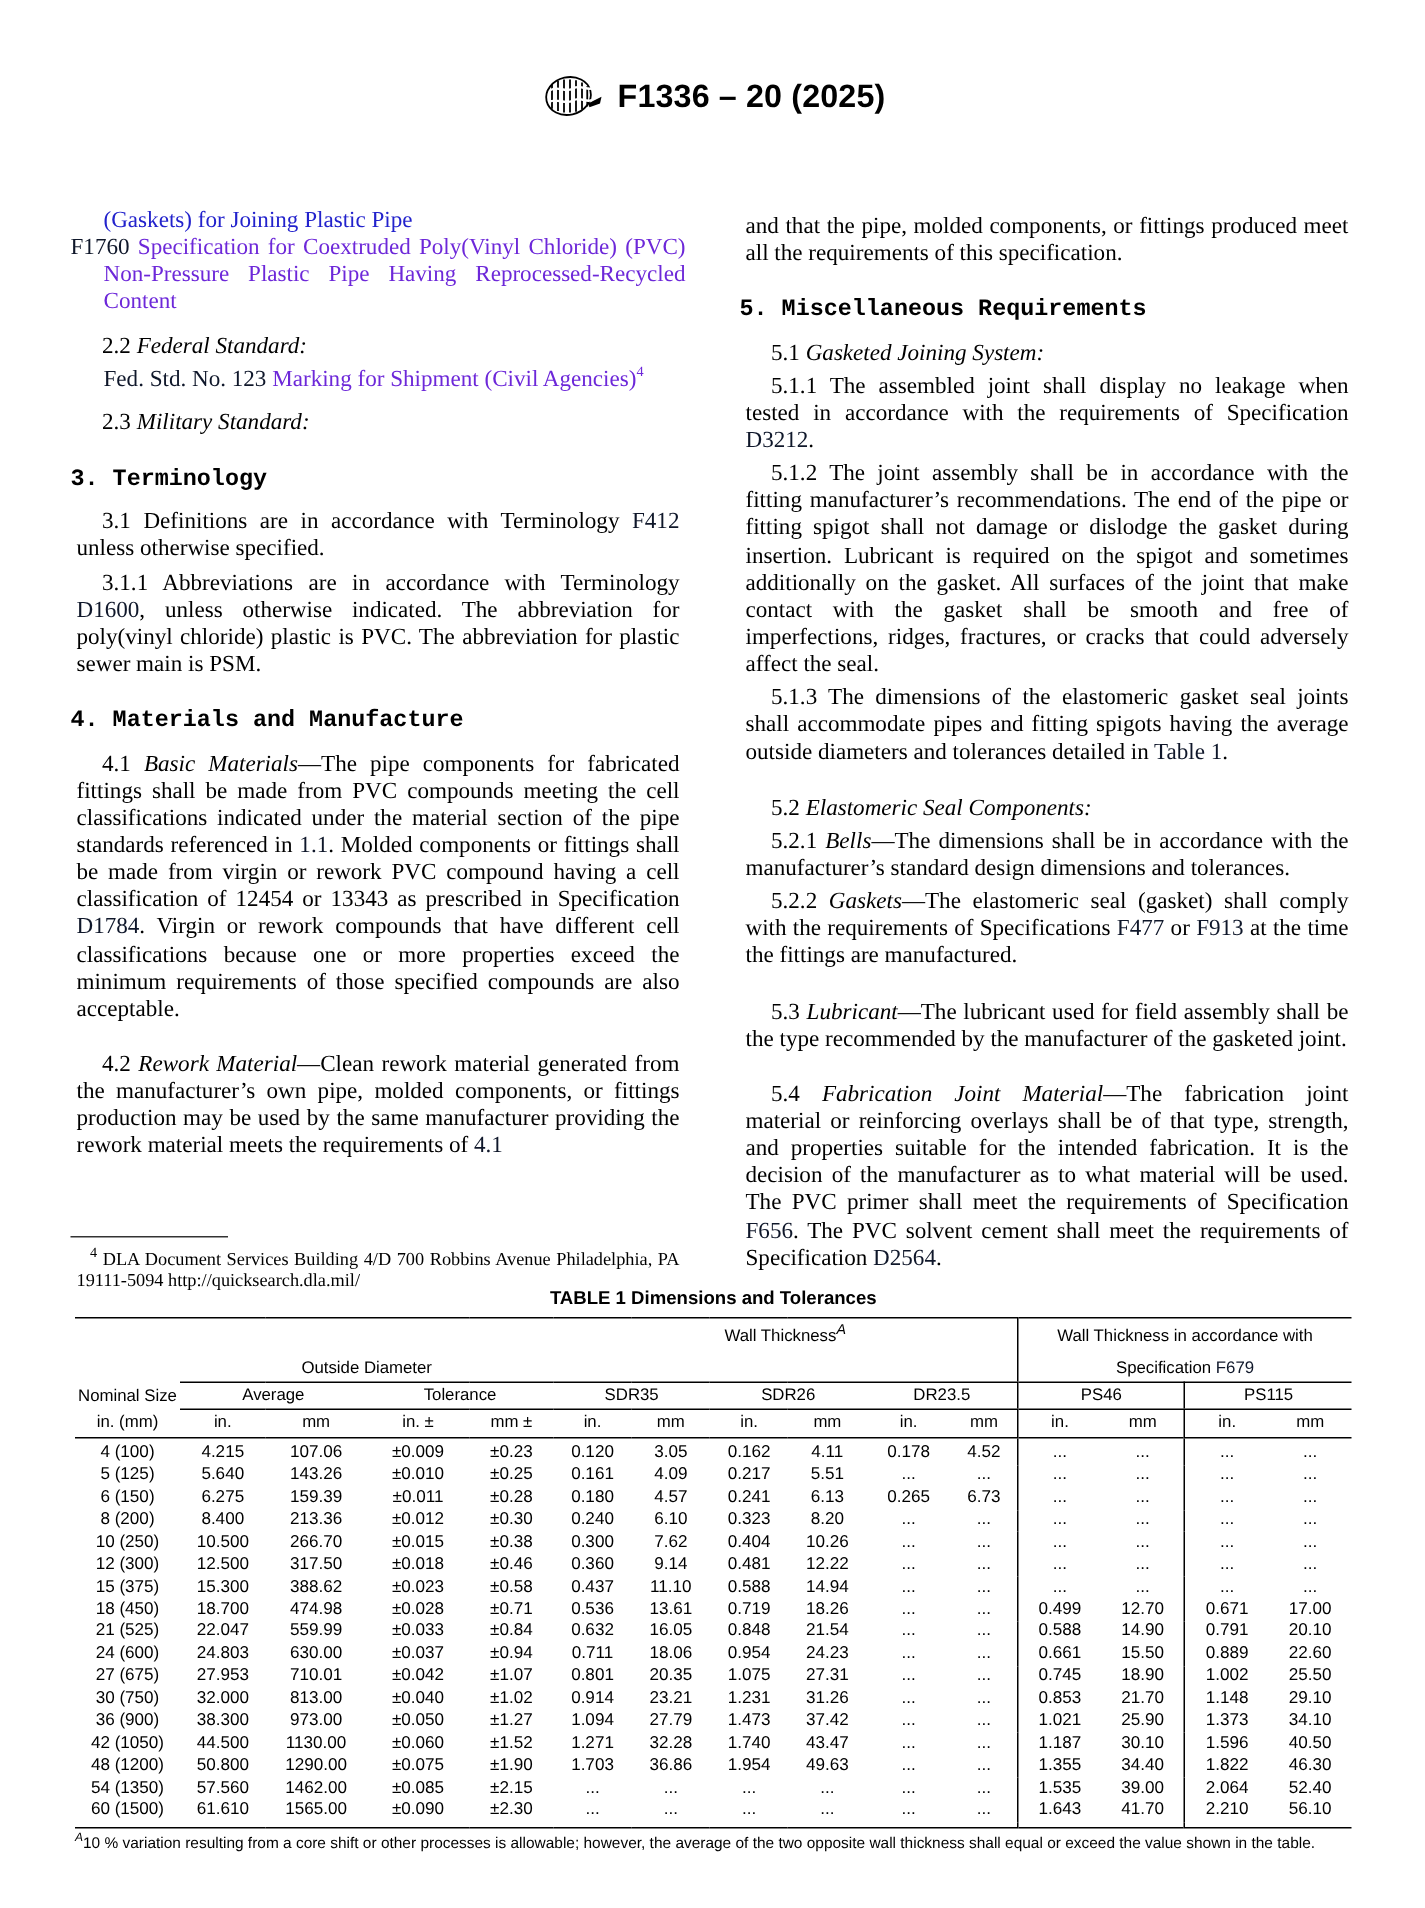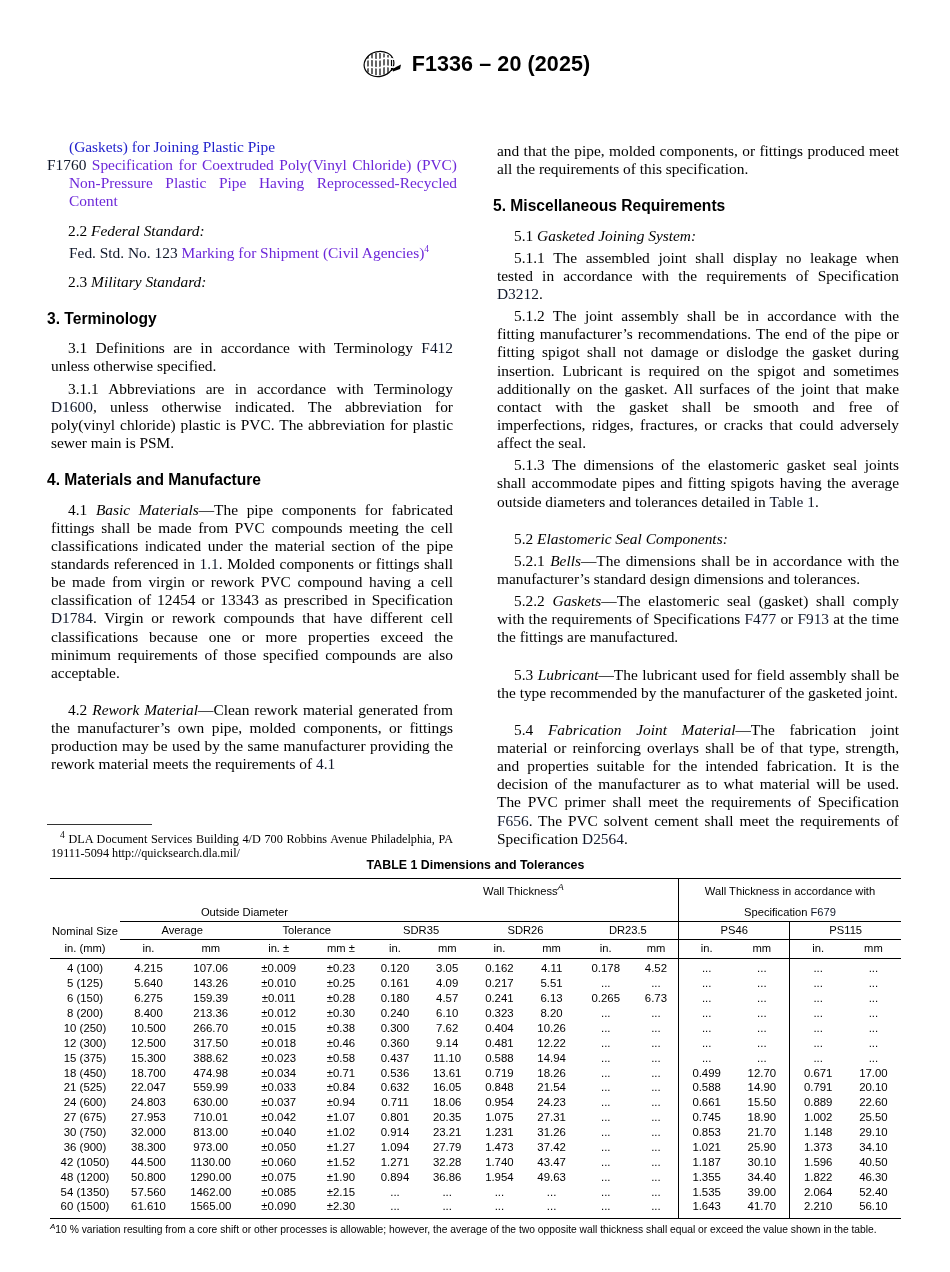--- a/index.html
+++ b/index.html
@@ -64,21 +64,21 @@
     color:#2222cc;
     padding-left:22px;
     text-indent:-22px;
     margin:0;
   }
   .ref-line.noind{padding-left:22px;text-indent:0;}
   .blue{color:#6d28d9;}
   .red{color:#0f172a;}
   .ind{text-indent:17px;}
   .sec-head{
-    font-family:Liberation Sans, sans-serif;
+    font-family:Liberation Mono, monospace;
     font-weight:bold;
     font-size:15.6px;
     margin:0;
     line-height:1.178;
   }
   .gap-s{height:7px;}
   .gap-m{height:11px;}
   .gap-l{height:15px;}
   i{}
   sup{font-size:9.5px;vertical-align:super;line-height:0;}
@@ -510,21 +510,21 @@
             <td>...</td>
             <td class="vline">...</td>
             <td>...</td>
             <td class="vline">...</td>
             <td>...</td>
           </tr>
           <tr class="data">
             <td class="nom">18 (450)</td>
             <td>18.700</td>
             <td>474.98</td>
-            <td>±0.034</td>
+            <td>±0.028</td>
             <td>±0.71</td>
             <td>0.536</td>
             <td>13.61</td>
             <td>0.719</td>
             <td>18.26</td>
             <td>...</td>
             <td>...</td>
             <td class="vline">0.499</td>
             <td>12.70</td>
             <td class="vline">0.671</td>
@@ -631,21 +631,21 @@
             <td>30.10</td>
             <td class="vline">1.596</td>
             <td>40.50</td>
           </tr>
           <tr class="data">
             <td class="nom">48 (1200)</td>
             <td>50.800</td>
             <td>1290.00</td>
             <td>±0.075</td>
             <td>±1.90</td>
-            <td>0.894</td>
+            <td>1.703</td>
             <td>36.86</td>
             <td>1.954</td>
             <td>49.63</td>
             <td>...</td>
             <td>...</td>
             <td class="vline">1.355</td>
             <td>34.40</td>
             <td class="vline">1.822</td>
             <td>46.30</td>
           </tr>

